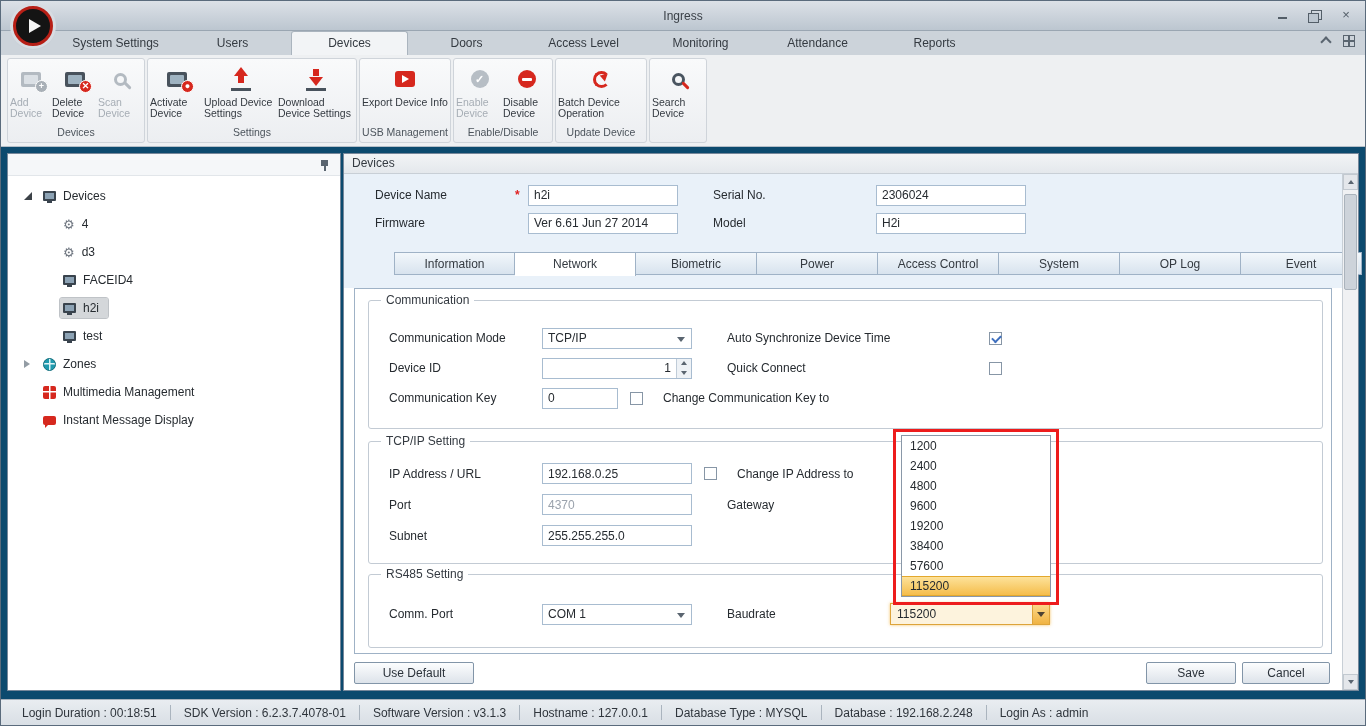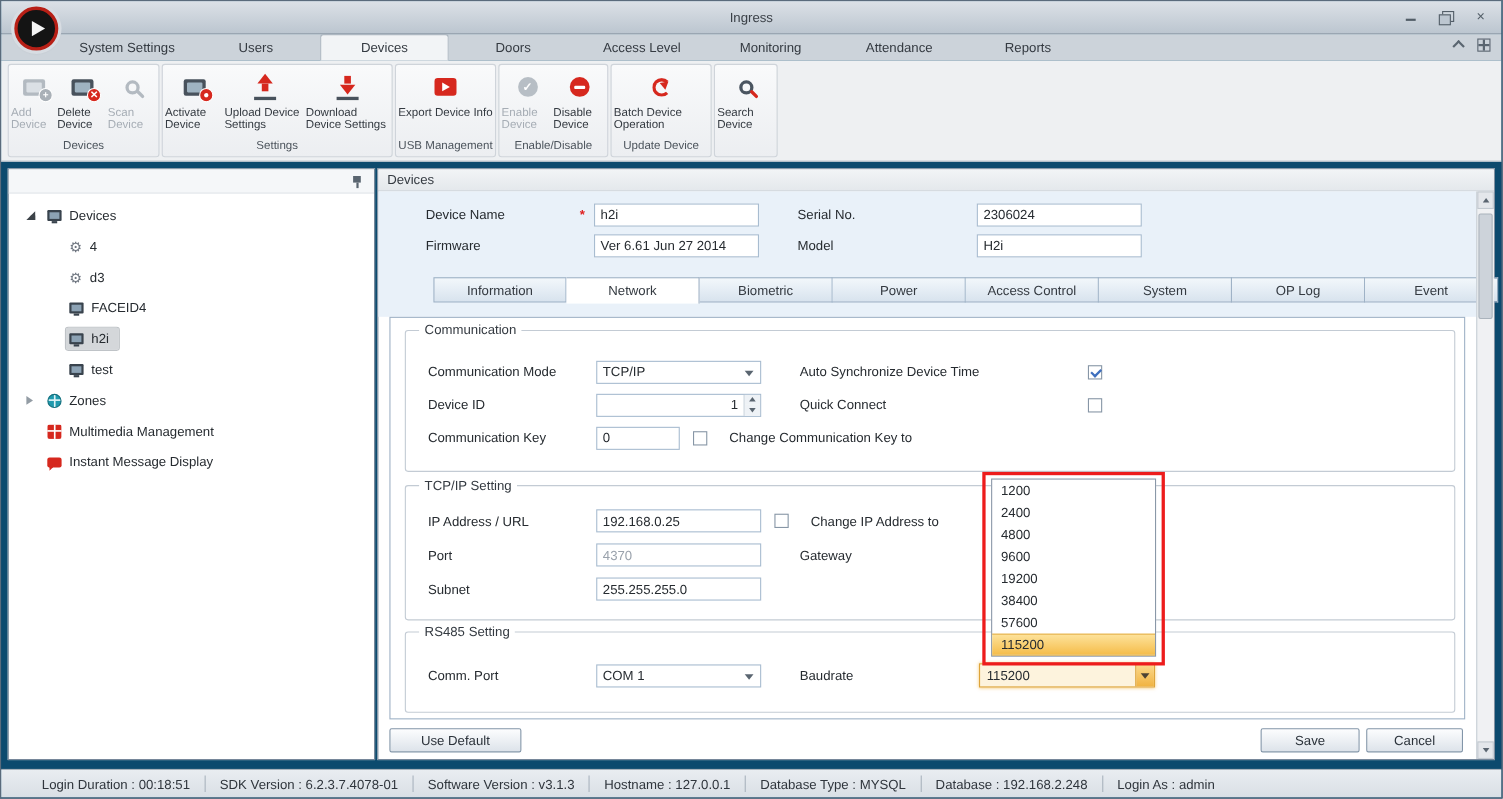--- a/index.html
+++ b/index.html
@@ -105,21 +105,21 @@
   .t-grid { width:13px; height:13px; border-radius:2px; background-color:#d6281e;
     background-image:linear-gradient(#fff,#fff),linear-gradient(#fff,#fff);
     background-size:13px 1.5px,1.5px 13px; background-position:center; background-repeat:no-repeat; }
   .t-chat { width:13px; height:9px; background:#d6281e; border-radius:2px; position:relative; }
   .t-chat::after { content:""; position:absolute; left:2px; bottom:-3px; width:0; height:0; border:3px solid transparent; border-top:4px solid #d6281e; border-left:3px solid #d6281e; }
 
   
   .main { position:absolute; left:342px; right:6px; top:2px; bottom:8px; background:#fff; border:1px solid #76879a; }
   .panel-header { height:20px; background:linear-gradient(#f2f4f6,#e4e8ec); border-bottom:1px solid #c8cfd6; padding-left:8px; line-height:19px; color:#343a41; }
   .info-strip { position:absolute; left:0; right:16px; top:20px; height:114px; background:#e9f1f9; }
-  .irow { display:flex; align-items:center; height:28px; padding-left:43px; }
+  .irow { display:flex; align-items:center; height:28px; padding-left:31px; }
   .irows { padding-top:7px; }
   .flabel-n { width:140px; }
   .star { width:13px; color:#e02020; font-weight:bold; }
   .flabel2 { width:262px; margin-left:35px; }
   .flabel3 { width:163px; margin-left:35px; }
   .inp { height:21px; border:1px solid #a8bcd0; background:#fff; padding:0 5px; display:flex; align-items:center; }
   .inp.dis { color:#9aa2ac; }
   .w150 { width:150px; } .w160 { width:160px; } .w76 { width:76px; }
 
   .tabstrip { position:absolute; left:10px; top:78px; height:23px; display:flex;margin-left:40px; }
@@ -171,21 +171,21 @@
   .b-cancel { width:88px; margin-left:6px; margin-right:2px; }
 
   
   .vscroll { position:absolute; right:0; top:20px; bottom:0; width:16px; background:#f0f1f3; border-left:1px solid #c8cfd6; display:flex; flex-direction:column; }
   .sarrow { height:16px; background:#e4e7eb; border:1px solid #c2c9d0; display:flex; align-items:center; justify-content:center; }
   .strack { flex:1; position:relative; }
   .sthumb { position:absolute; left:1px; right:1px; top:4px; height:96px; background:#cdd3da; border:1px solid #aab3bc; border-radius:2px; }
 
   
   .statusbar { position:absolute; left:0; right:0; bottom:0; height:26px; background:linear-gradient(#e9edf1,#d9dfe5);
-    border-top:1px solid #a8b2bc; display:flex; align-items:center; padding-left:24px; }
+    border-top:1px solid #a8b2bc; display:flex; align-items:center; padding-left:8px; }
   .sb-item { padding:0 13px; color:#2f353c; }
   .sb-sep { width:1px; height:15px; background:#aab4be; }
 </style>
 </head>
 <body>
 
 <div class="window">
 
   <div class="titlebar">
     <div class="app-title">Ingress</div>

